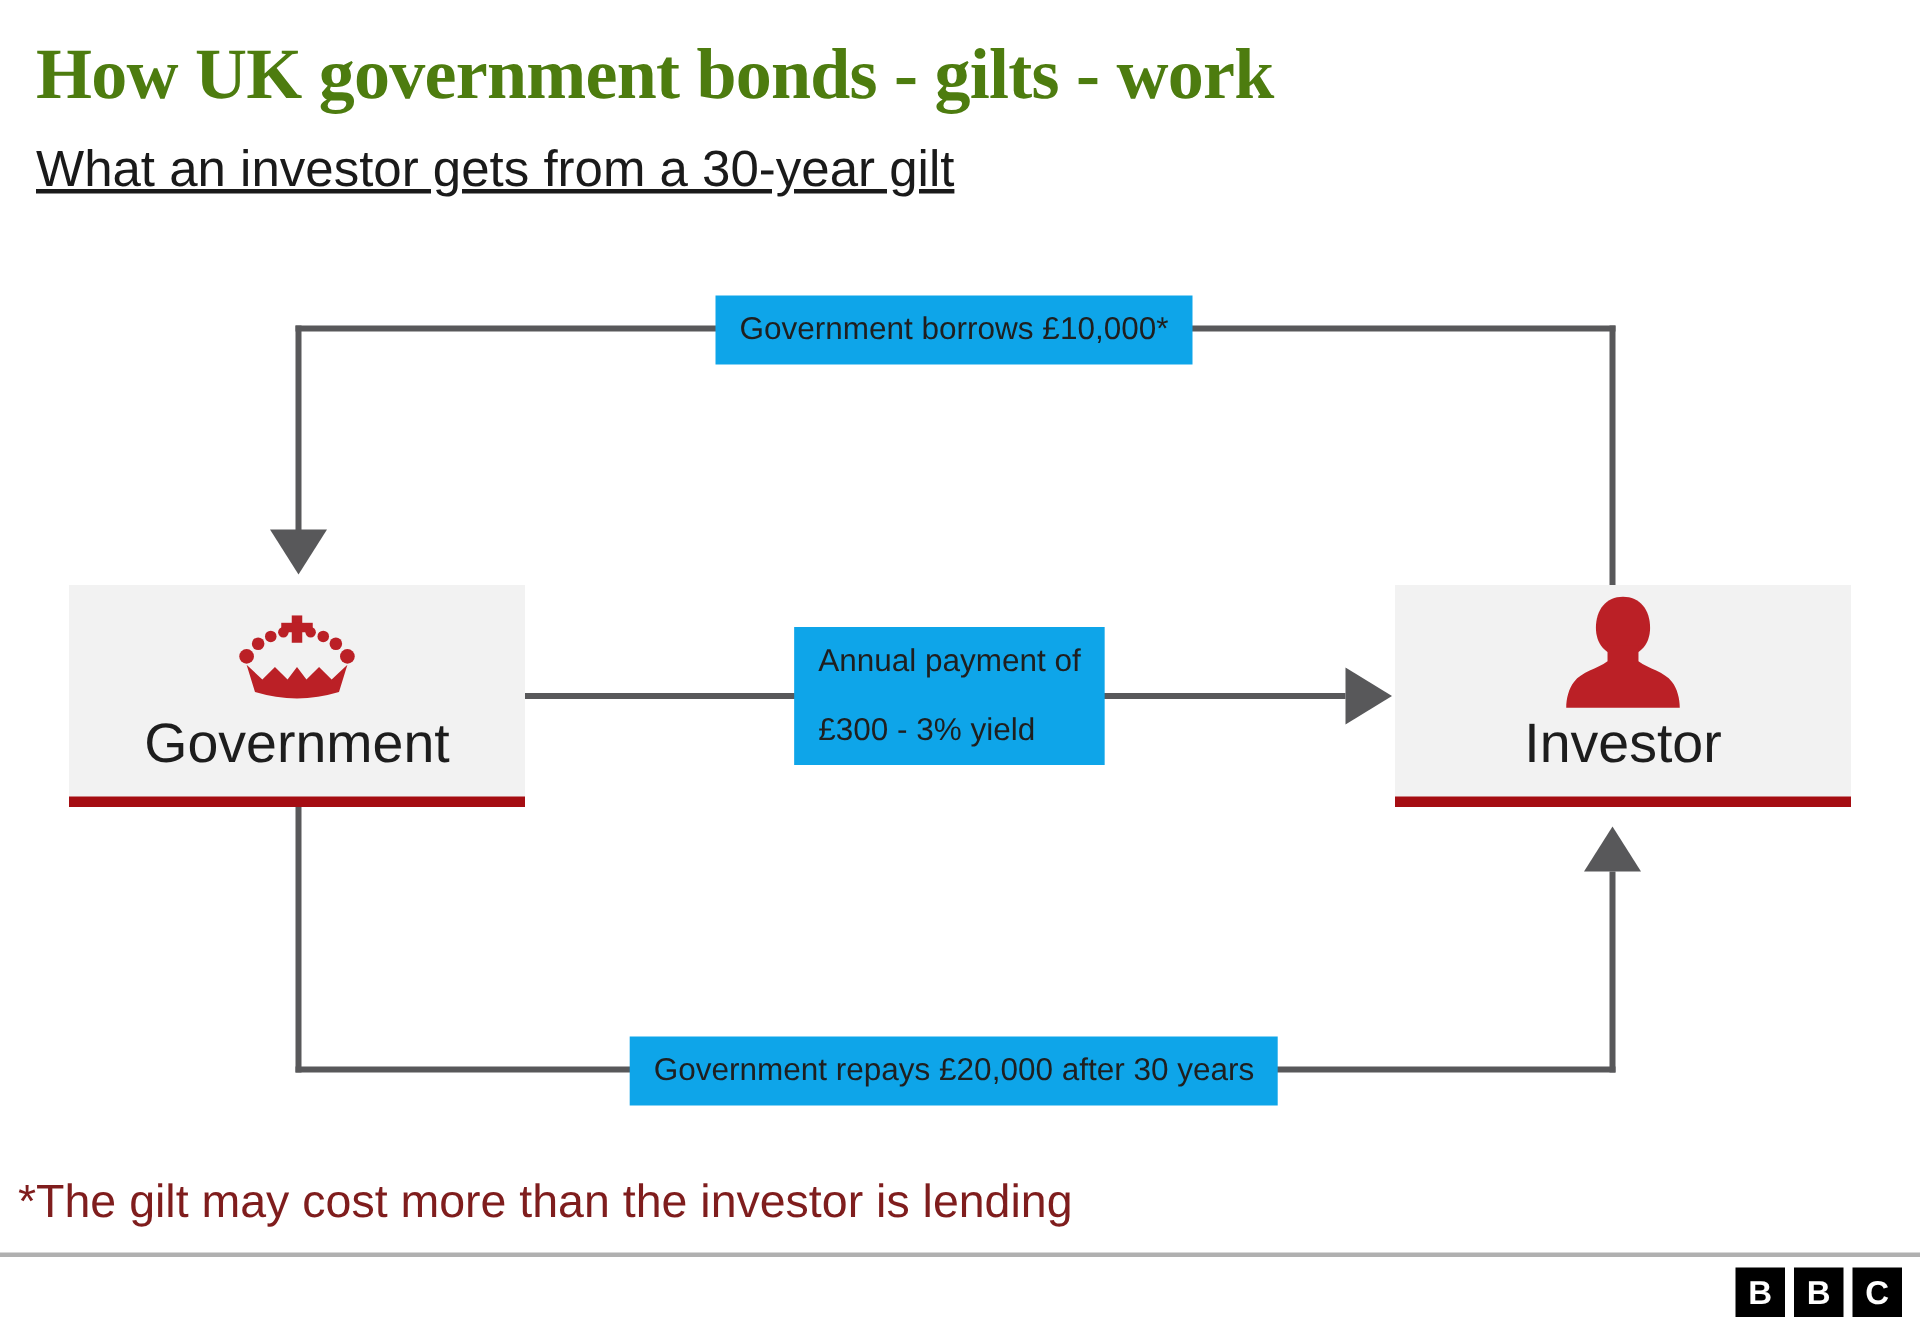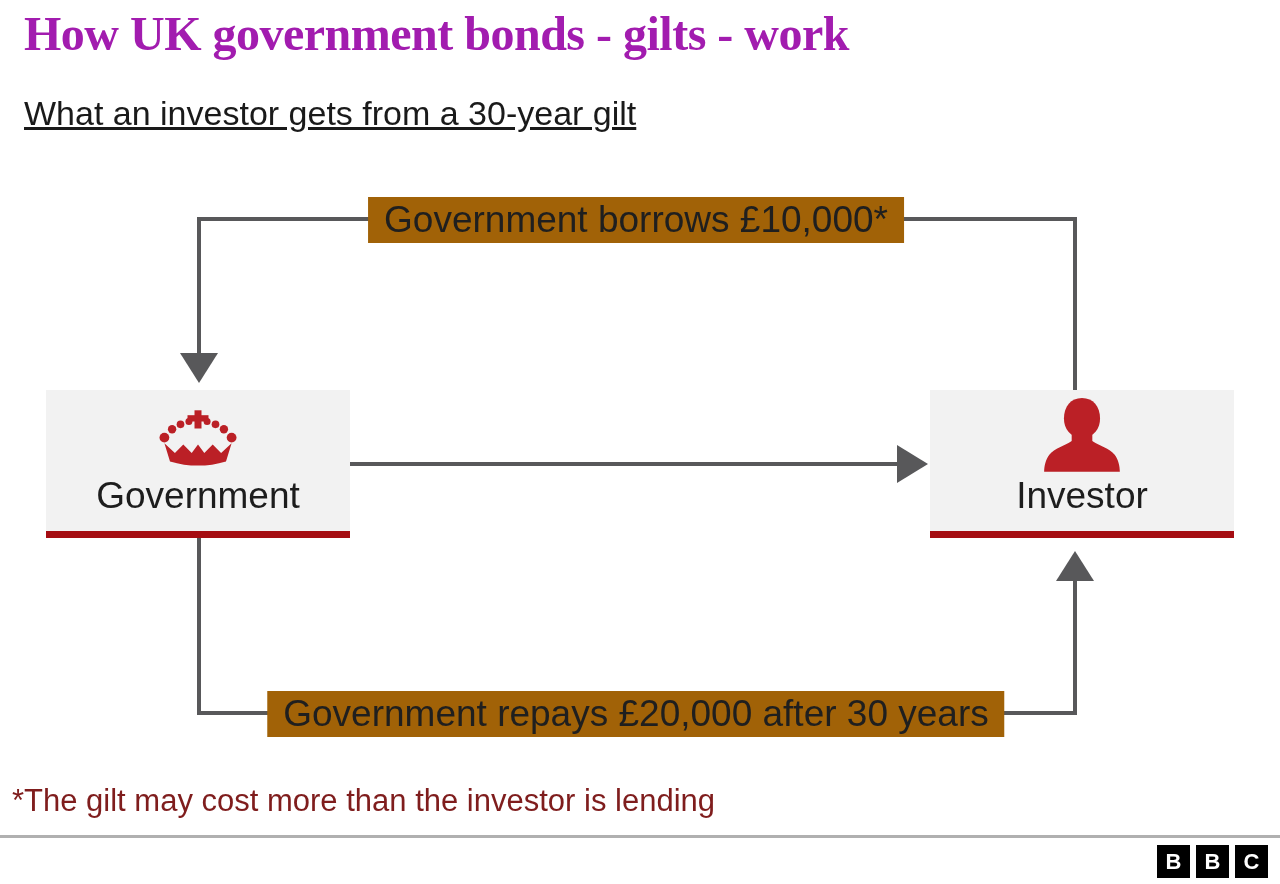--- a/index.html
+++ b/index.html
@@ -8,42 +8,42 @@
     width: 1280px;
     height: 884px;
     background: #ffffff;
     overflow: hidden;
     font-family: "Liberation Sans", sans-serif;
     color: #141414;
   }
   .title {
     position: absolute;
     left: 24px;
-    top: 6px;
+    top: 22px;
     font-family: "Liberation Serif", serif;
     font-weight: 700;
     font-size: 48px;
     letter-spacing: -0.5px;
-    color: #a21caf;
+    color: #4d7c0f;
     white-space: nowrap;
   }
   .subtitle {
     position: absolute;
     left: 24px;
     top: 94px;
     font-size: 34px;
     color: #1a1a1a;
     white-space: nowrap;
     text-decoration: underline;
   }
   .line { position: absolute; background: #58585a; }
   .flow-label {
     position: absolute;
-    background: #a16207;
-    font-size: 37px;
+    background: #0ea5e9;
+    font-size: 21px;
     color: #1f1f1f;
     white-space: nowrap;
     transform: translateX(-50%);
     padding: 0 16px;
     text-align: left;
     line-height: 46px;
   }
   .arrow-down {
     position: absolute;
     width: 0; height: 0;
@@ -133,20 +133,24 @@
   <div class="subtitle">What an investor gets from a 30-year gilt</div>
 
   <div class="line" style="left:197px; top:217px; width:880px; height:4px;"></div>
   <div class="line" style="left:197px; top:217px; width:4px; height:138px;"></div>
   <div class="arrow-down" style="left:180px; top:353px;"></div>
   <div class="line" style="left:1073px; top:217px; width:4px; height:173px;"></div>
   <div class="flow-label" style="left:636px; top:197px;">Government borrows £10,000*</div>
 
   <div class="line" style="left:350px; top:462px; width:547px; height:4px;"></div>
   <div class="arrow-right" style="left:897px; top:445px;"></div>
+  <div class="flow-label" style="left:633px; top:418px;">
+    <div>Annual payment of</div>
+    <div>£300 - 3% yield</div>
+  </div>
 
   <div class="line" style="left:197px; top:538px; width:4px; height:177px;"></div>
   <div class="line" style="left:197px; top:711px; width:880px; height:4px;"></div>
   <div class="line" style="left:1073px; top:581px; width:4px; height:134px;"></div>
   <div class="arrow-up" style="left:1056px; top:551px;"></div>
   <div class="flow-label" style="left:636px; top:691px;">Government repays £20,000 after 30 years</div>
 
   <div class="node" style="left:930px; top:390px;">
     <div class="icon-wrap">
       <svg width="86" height="76" viewBox="0 0 100 88" xmlns="http://www.w3.org/2000/svg">

